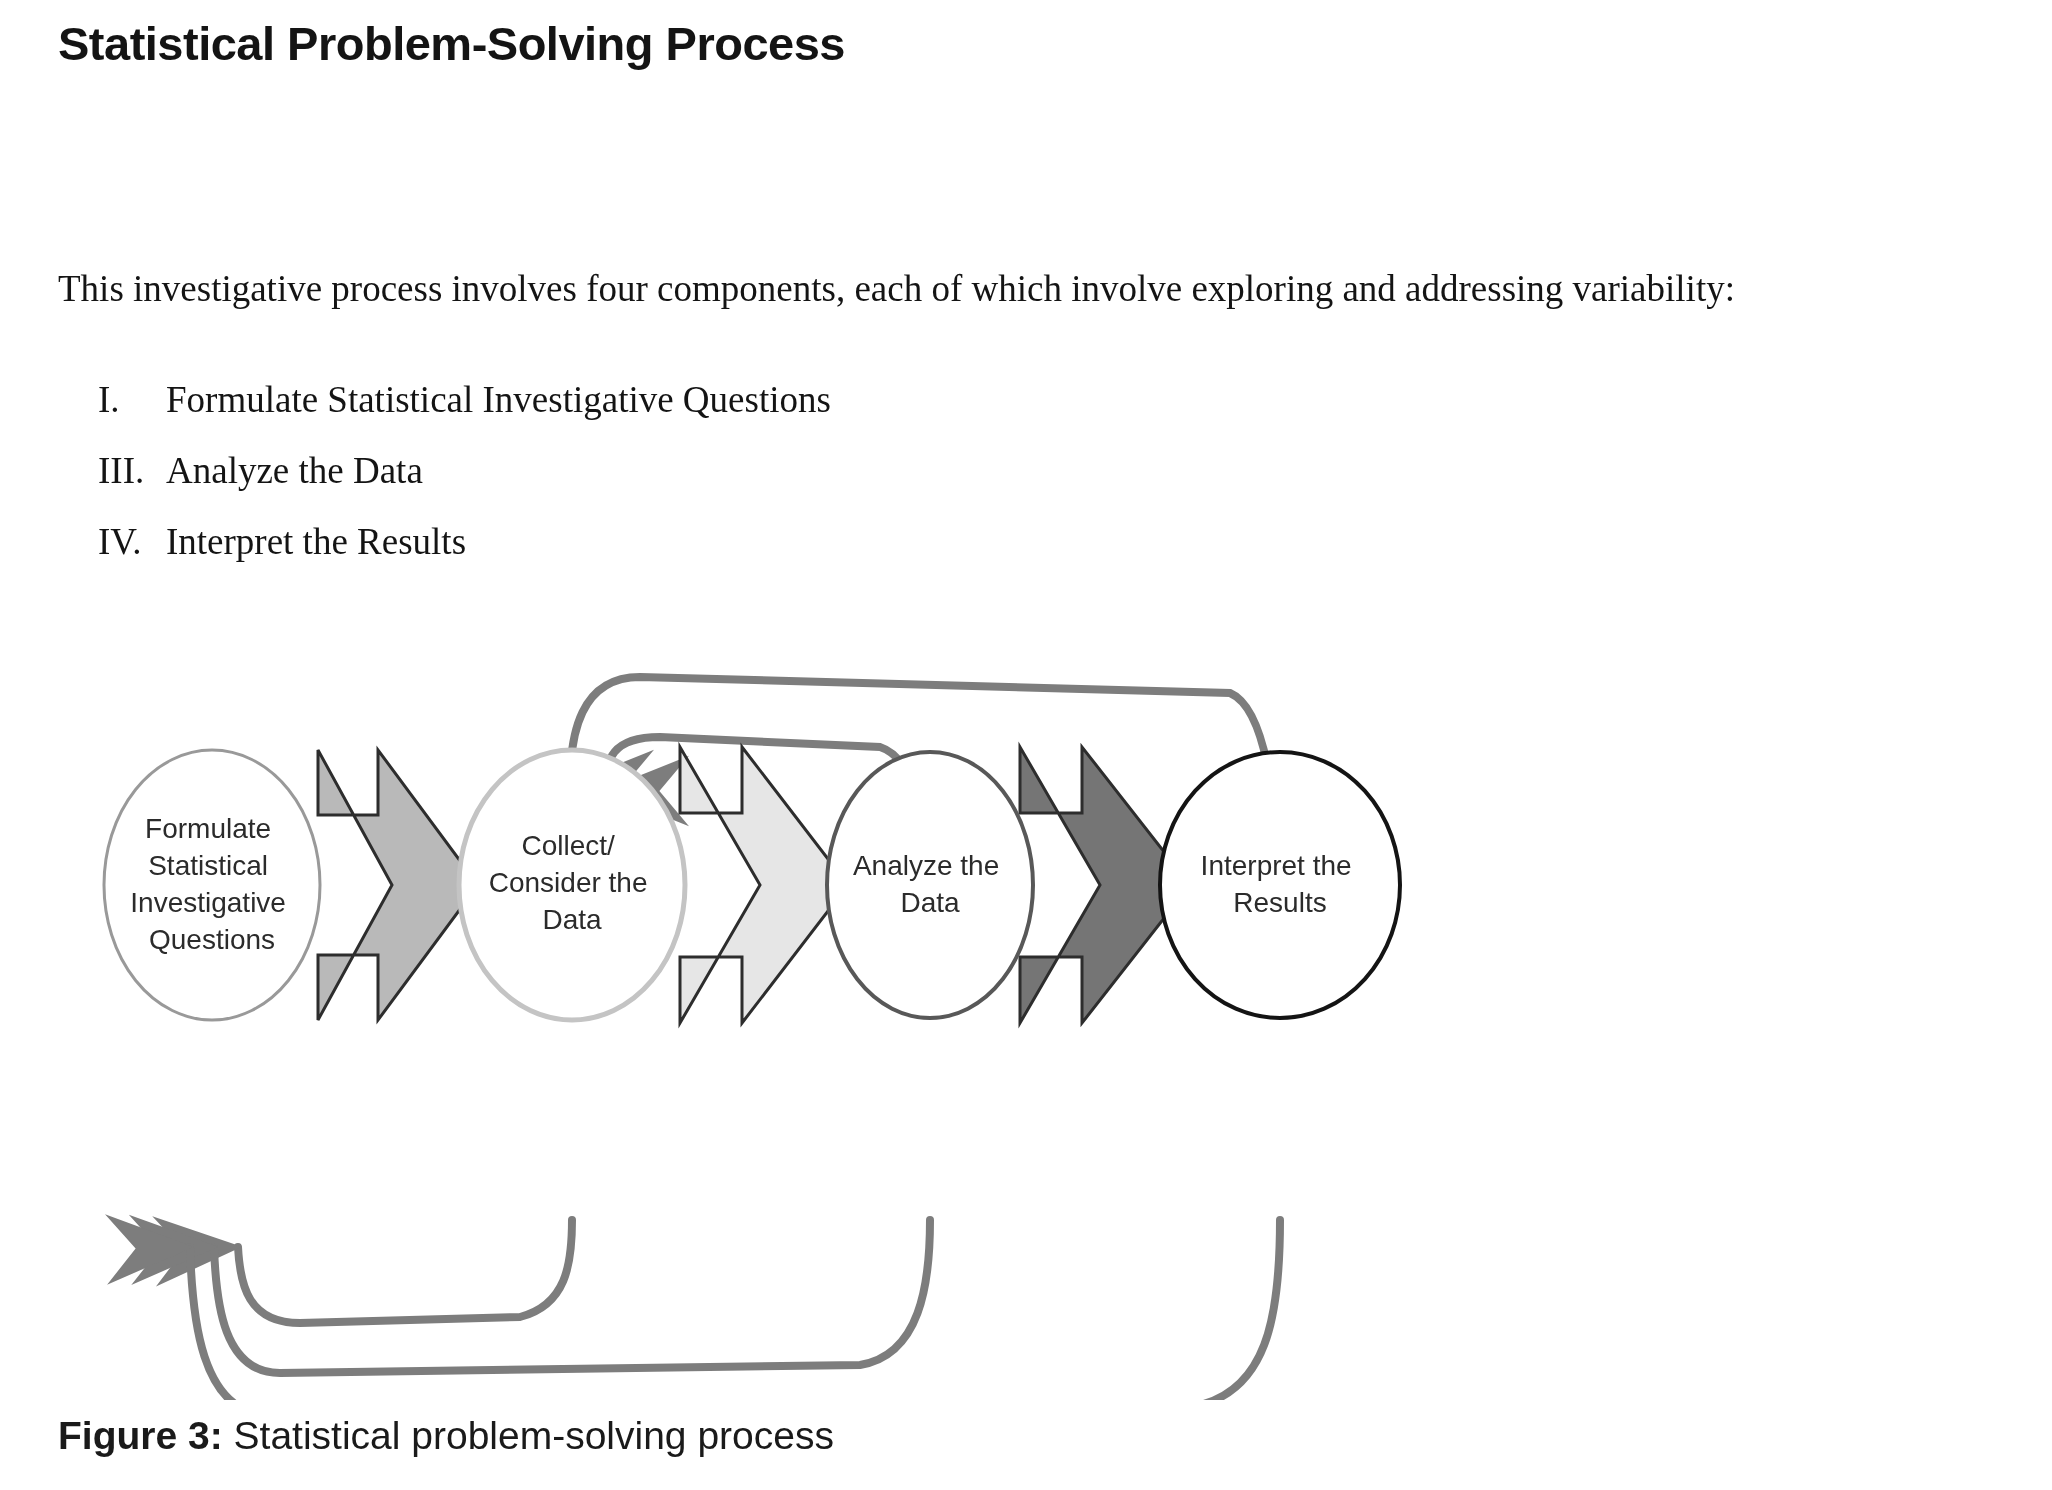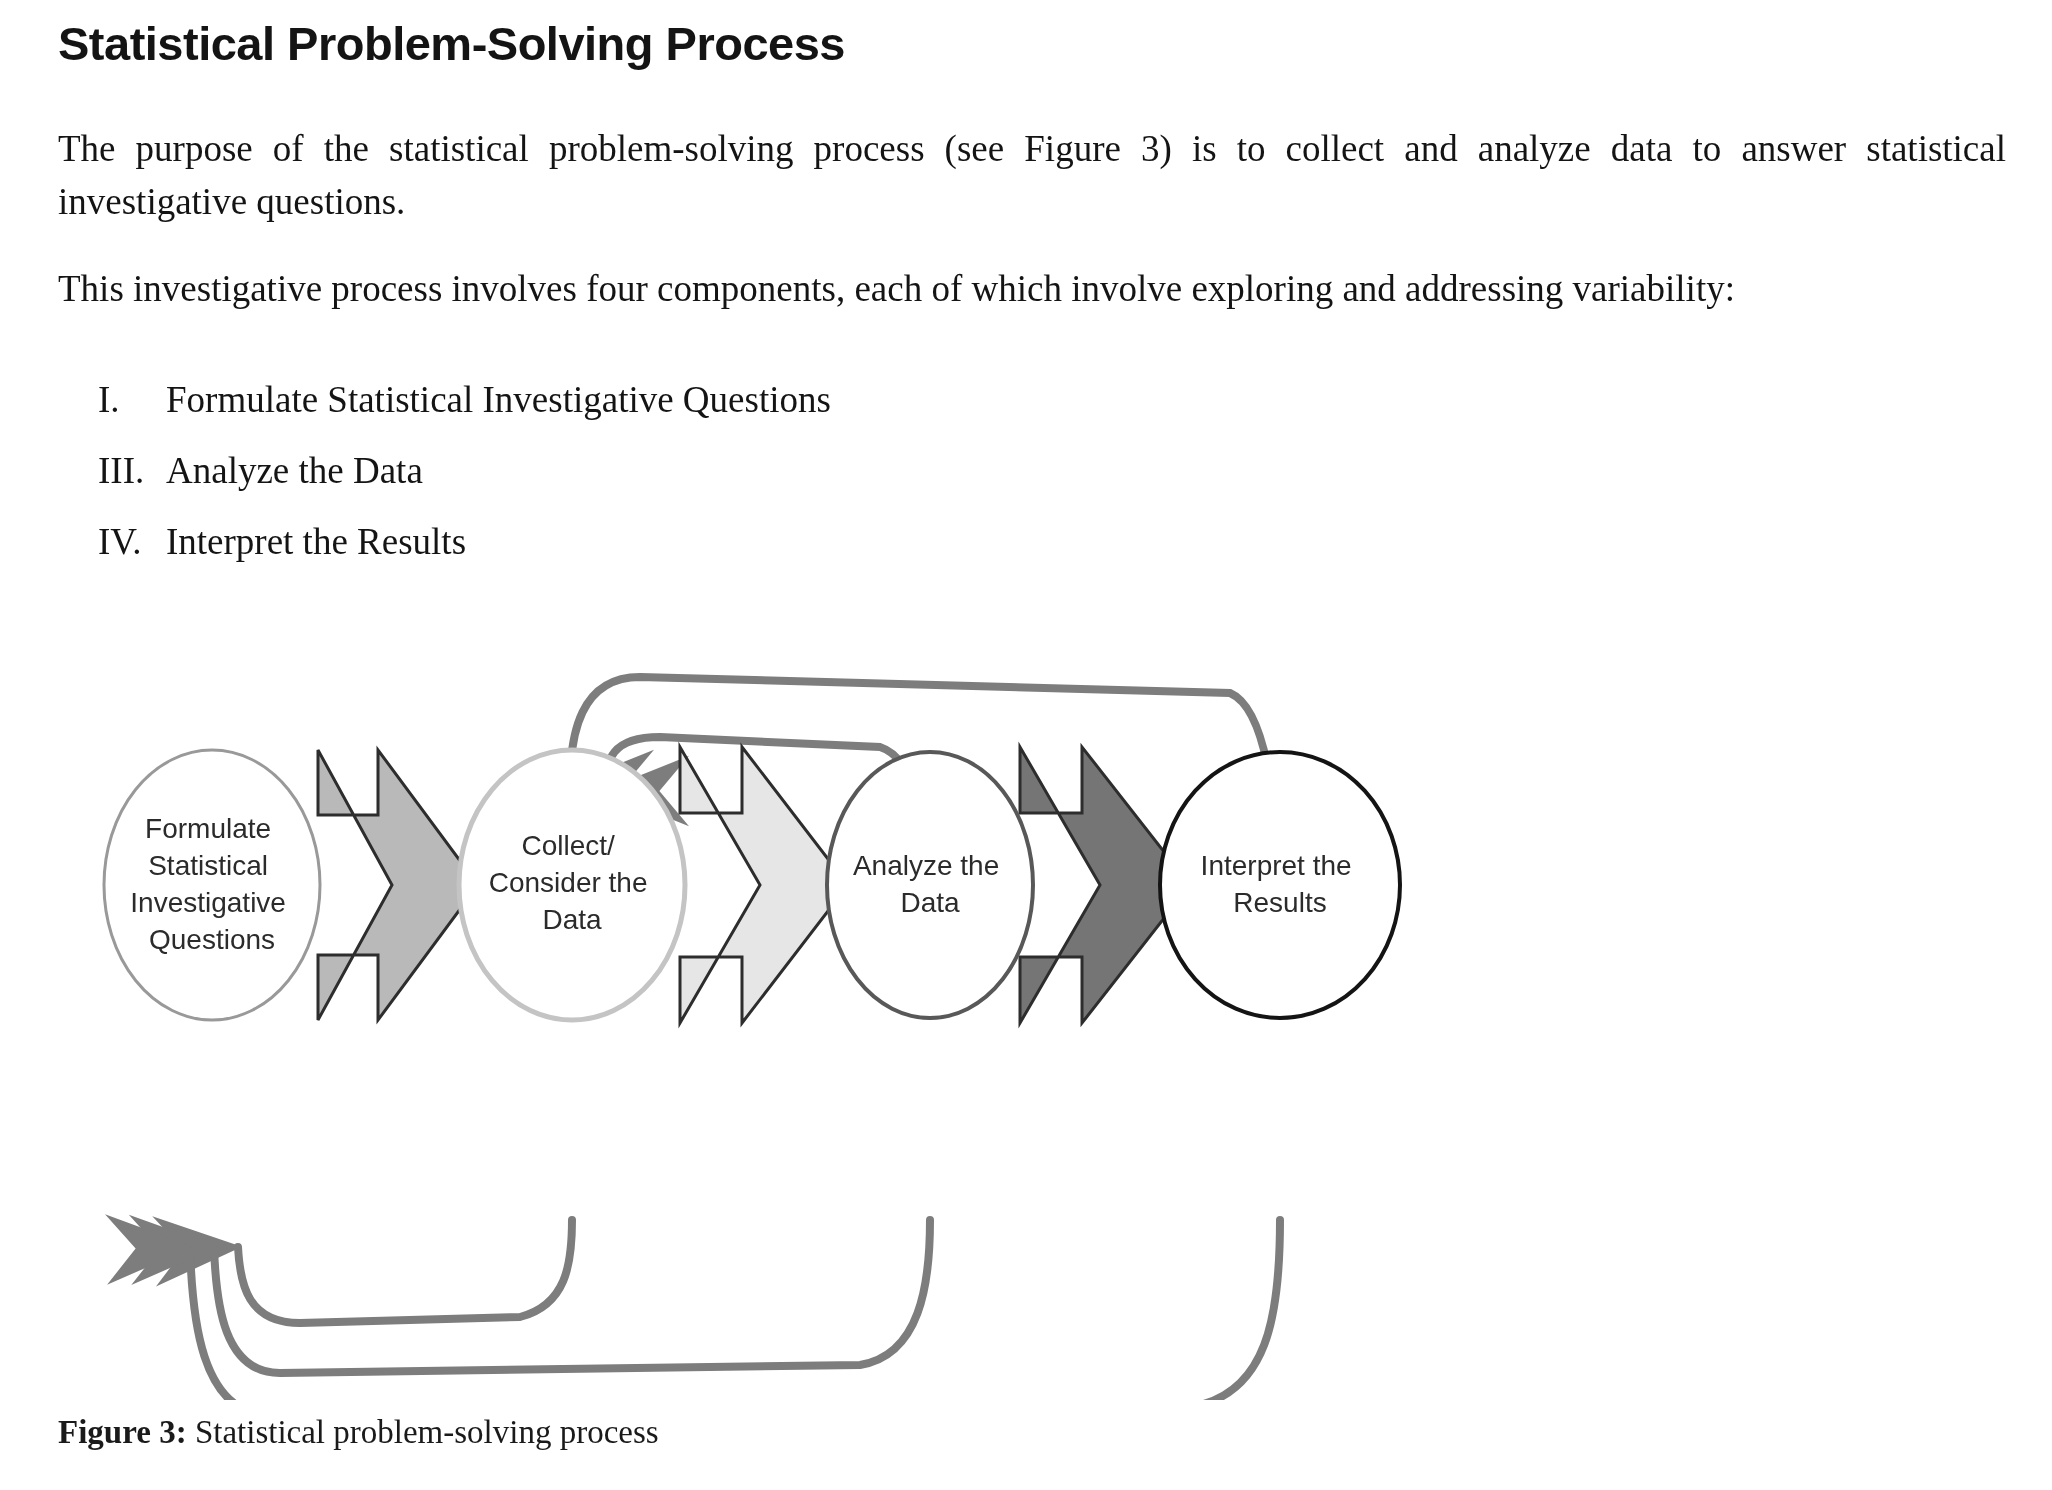--- a/index.html
+++ b/index.html
@@ -56,42 +56,41 @@
   .figure-wrap {
     position:absolute;
     left:0; top:655px;
     width:2052px; height:745px;
   }
   .figure-wrap svg { display:block; }
 
   .caption {
     position:absolute;
     left:58px; top:1414px;
-    font-family:Liberation Serif, serif;
-    font-size:33px;
+    font-family:Liberation Sans, sans-serif;
+    font-size:39px;
     color:#1a1a1a;
     white-space:nowrap;
   }
   .caption .cap-label { font-weight:bold; }
   .caption .cap-text { font-weight:normal; }
 
   .node-label {
     font-family:"Liberation Sans", sans-serif;
     font-size:28px;
     fill:#2b2b2b;
   }
 </style>
 </head>
 <body>
 
 <div class="page">
 
   <div class="doc-title">Statistical Problem-Solving Process</div>
 
-  <div class="para p1">The purpose of the statistical problem-solving process (see Figure 3) is to collect and analyze data to answer statistical investigative questions.</div>
   <div class="para p2">This investigative process involves four components, each of which involve exploring and addressing variability:</div>
 
   <div class="list">
     <div class="list-row">
       <span class="list-num">I.</span>
       <span class="list-text">Formulate Statistical Investigative Questions</span>
     </div>
     <div class="list-row">
       <span class="list-num">III.</span>
       <span class="list-text">Analyze the Data</span>

